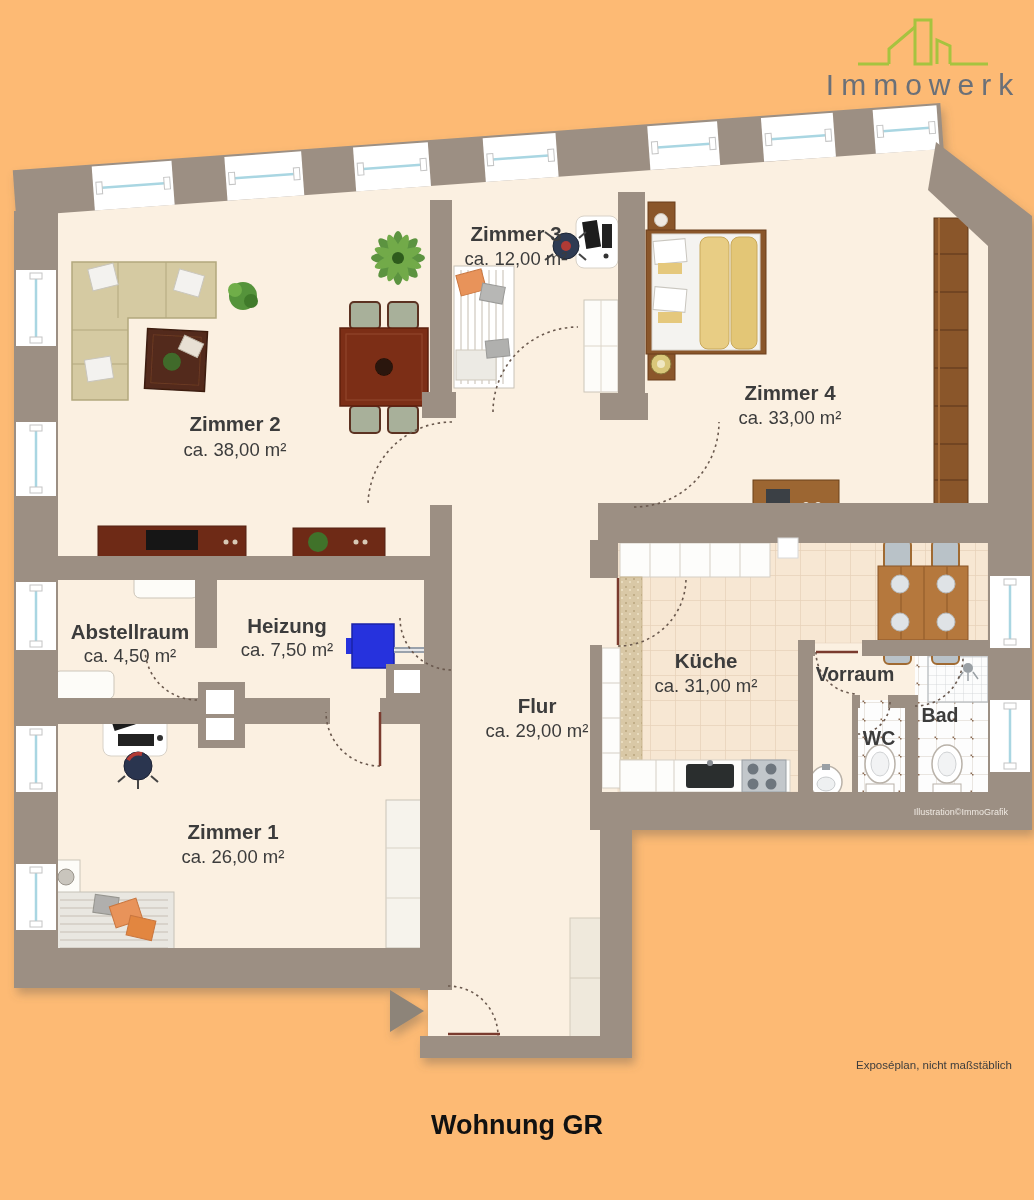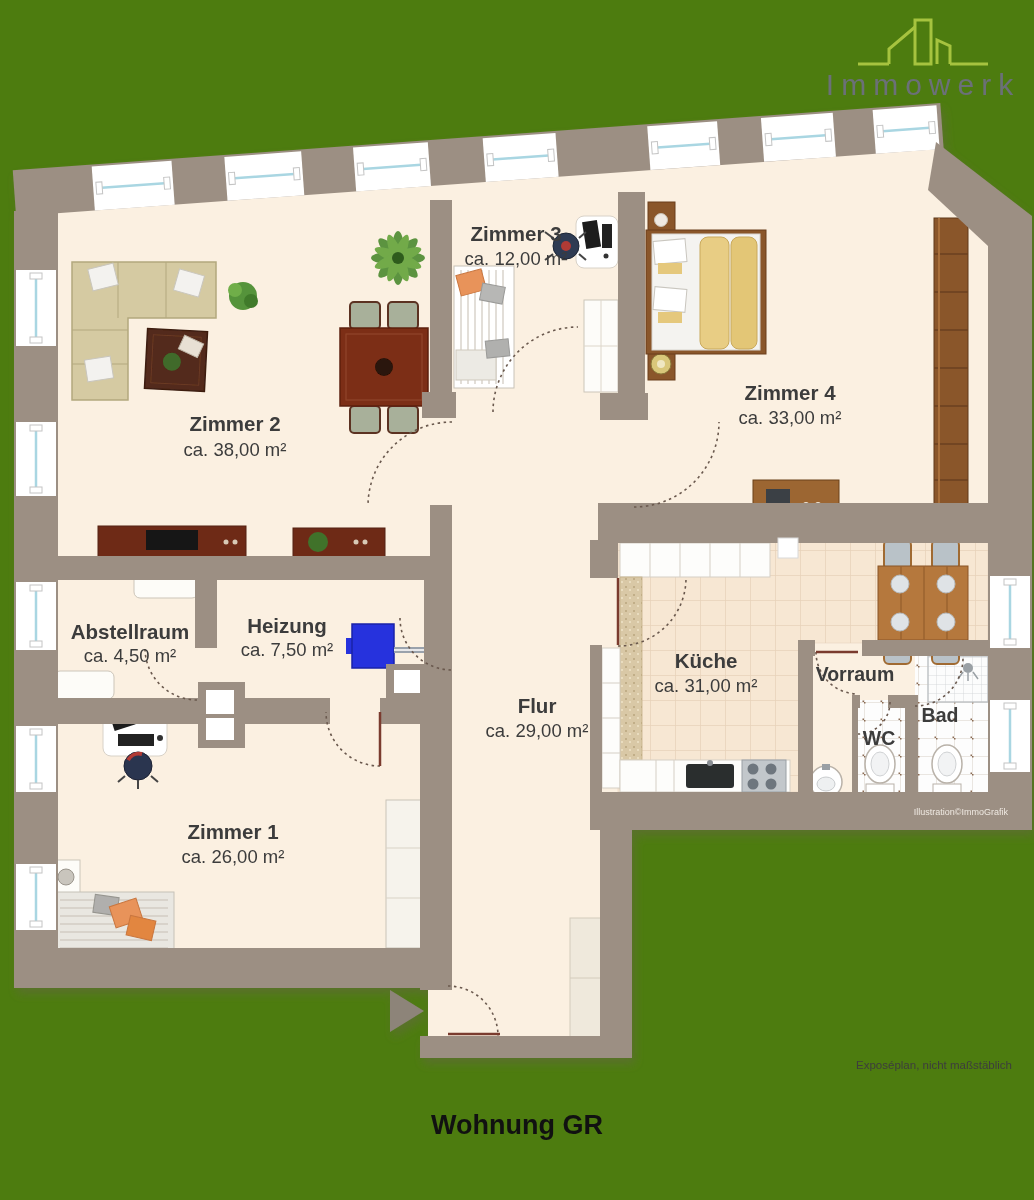--- a/index.html
+++ b/index.html
@@ -1,16 +1,16 @@
 <!DOCTYPE html>
 <html><head>
 <meta charset="utf-8">
 <style>
   html,body{margin:0;padding:0;background:#fff;}
-  #stage{position:relative;width:1034px;height:1200px;background:#4d7c0f;overflow:hidden;
+  #stage{position:relative;width:1034px;height:1200px;background:#fdba74;overflow:hidden;
          font-family:"Liberation Sans",sans-serif;}
   svg{position:absolute;left:0;top:0;}
   .rname{font-family:"Liberation Sans",sans-serif;font-size:20.5px;font-weight:700;fill:#3c3c3c;}
   .rarea{font-family:"Liberation Sans",sans-serif;font-size:18.5px;font-weight:400;fill:#3c3c3c;}
   .rname-sm{font-family:"Liberation Sans",sans-serif;font-size:19.5px;font-weight:700;fill:#3c3c3c;}
   .title-txt{font-family:"Liberation Sans",sans-serif;font-size:27px;font-weight:700;fill:#111;}
   .disc-txt{font-family:"Liberation Sans",sans-serif;font-size:11.5px;fill:#3d3d3d;}
   .credit-txt{font-family:"Liberation Sans",sans-serif;font-size:9px;fill:#efe9e2;}
   .logo-txt{font-family:"Liberation Sans",sans-serif;font-size:30px;font-weight:400;fill:#6b7078;letter-spacing:7px;}
   .wall{fill:#9c8f83;}

